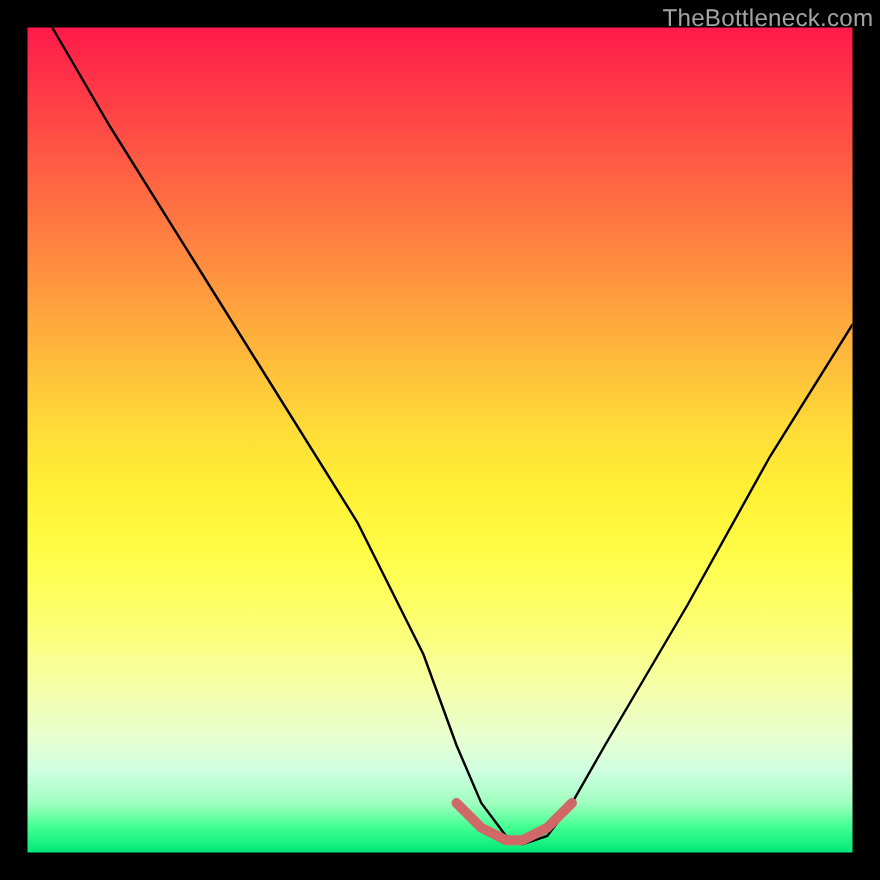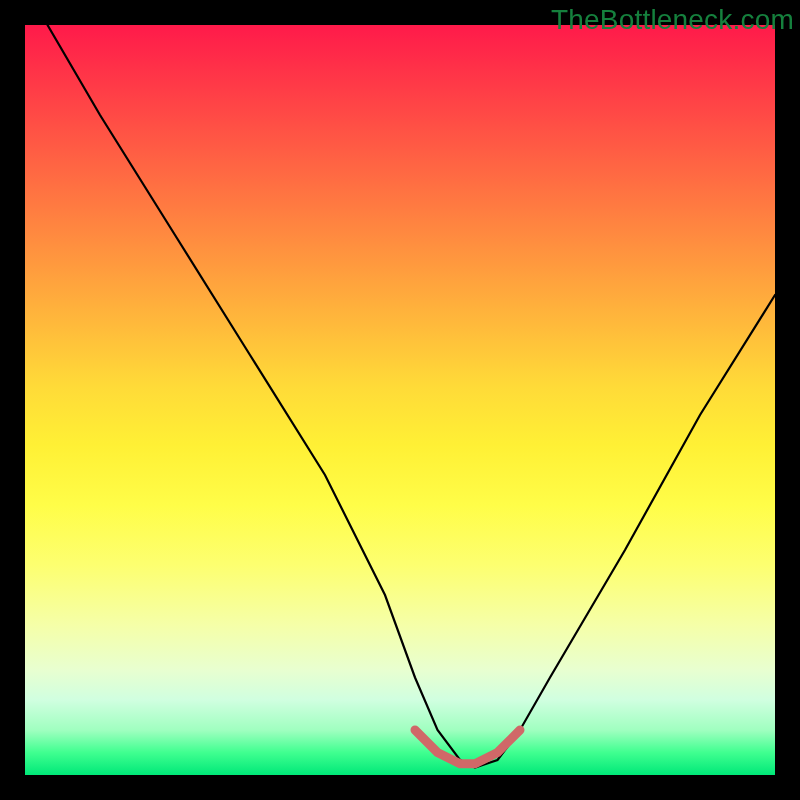--- a/index.html
+++ b/index.html
@@ -34,22 +34,22 @@
       #d0ffe0 90%,
       #a0ffc0 94%,
       #40ff90 97%,
       #00e878 100%
     );
   }
   .watermark {
     position: absolute;
     top: 4px;
     right: 6px;
-    color: #15803d;
-    font-size: 28px;
+    color: #a3a3a3;
+    font-size: 22px;
     font-weight: 500;
     letter-spacing: 0.2px;
     z-index: 10;
     text-align: right;
   }
   svg.curves {
     position: absolute;
     left: 0;
     top: 0;
     width: 750px;

